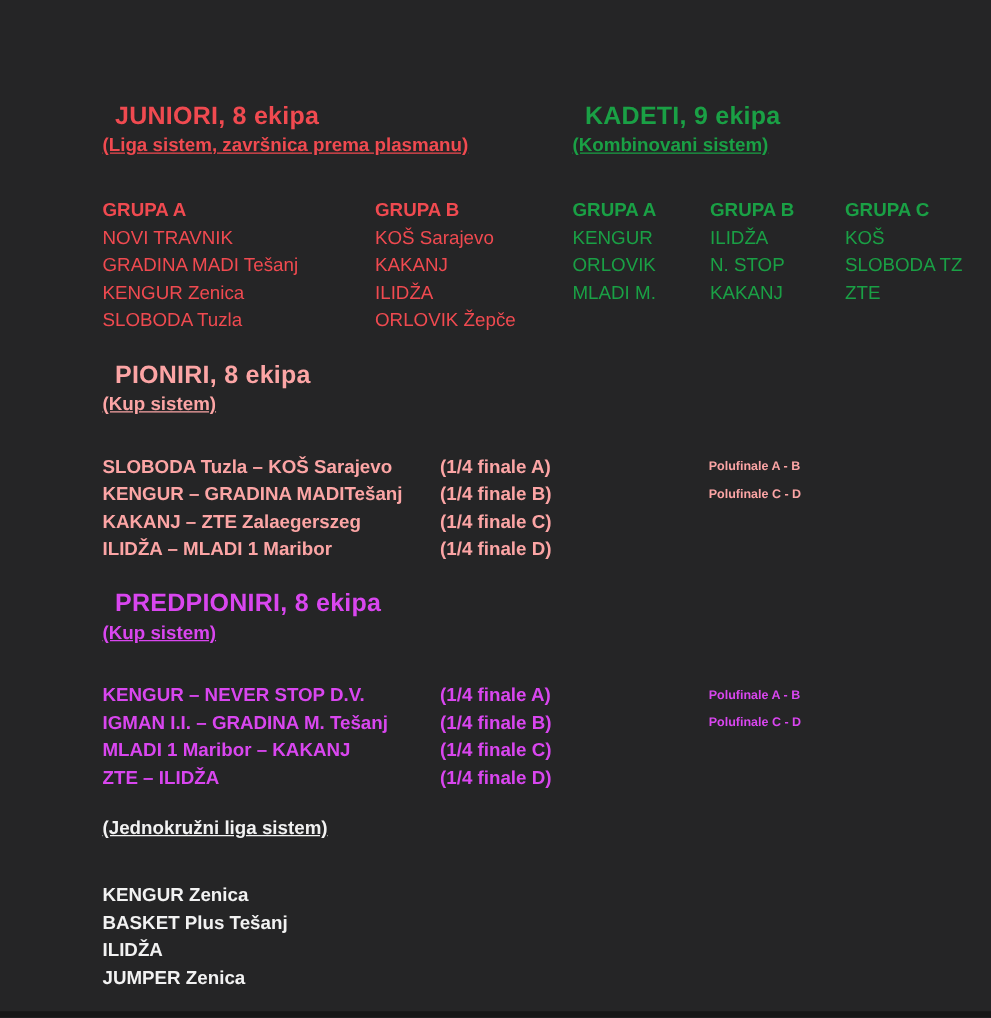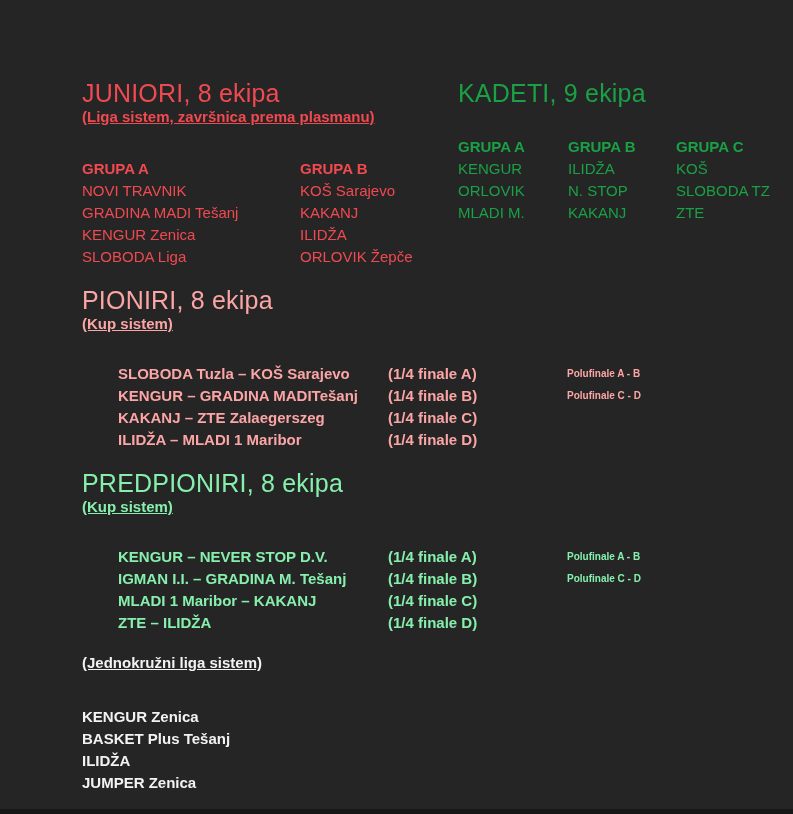--- a/index.html
+++ b/index.html
@@ -5,38 +5,38 @@
   * { margin: 0; padding: 0; box-sizing: border-box; }
   html, body { width: 793px; height: 814px; }
   body {
     position: relative;
     background: #252526;
     overflow: hidden;
     font-family: "Liberation Sans", sans-serif;
     -webkit-font-smoothing: antialiased;
   }
   .section { position: absolute; }
-  .title { font-size: 25px; font-weight: normal; line-height: 26px; letter-spacing: 0.2px; }
+  .title { font-size: 20px; font-weight: bold; line-height: 26px; letter-spacing: 0.2px; margin-left: 10px; }
   .subtitle { font-size: 15px; font-weight: bold; line-height: 22px; text-decoration: underline; }
   .groups { display: flex; margin-top: 30px; }
   .group-col { display: flex; flex-direction: column; }
   .group-header { font-size: 15px; font-weight: bold; line-height: 22px; }
   .team { font-size: 15px; font-weight: normal; line-height: 22px; white-space: nowrap; }
   .matches { margin-top: 28px; }
-  .match-row { display: flex; font-size: 15px; font-weight: bold; line-height: 22px; white-space: nowrap; margin-left: 36px; }
+  .match-row { display: flex; font-size: 15px; font-weight: bold; line-height: 22px; white-space: nowrap; }
   .pairing { width: 270px; flex: 0 0 270px; }
   .semis { position: absolute; left: 567px; }
   .semi { font-size: 10px; font-weight: bold; line-height: 22px; white-space: nowrap; }
   .teams-list { margin-top: 32px; }
   .teams-list .team { font-weight: bold; color: #f2f2f2; }
 
   .red    { color: #f04a50; }
   .green  { color: #1aa045; }
   .blue   { color: #fca5a5; }
-  .orange { color: #86efac; }
+  .orange { color: #d946ef; }
   .white  { color: #f2f2f2; }
 
   
   .col-jun-a { width: 218px; }
   
   .col-kad-a { width: 110px; }
   .col-kad-b { width: 108px; }
 
   .bottom-strip {
     position: absolute; left: 0; bottom: 0; width: 100%; height: 5px;
@@ -48,34 +48,35 @@
 
 <div class="section red" style="left:82px; top:80px;">
   <div class="title">JUNIORI, 8 ekipa</div>
   <div class="subtitle">(Liga sistem, završnica prema plasmanu)</div>
   <div class="groups">
     <div class="group-col col-jun-a">
       <div class="group-header">GRUPA A</div>
       <div class="team">NOVI TRAVNIK</div>
       <div class="team">GRADINA MADI Tešanj</div>
       <div class="team">KENGUR Zenica</div>
-      <div class="team">SLOBODA Liga</div>
+      <div class="team">SLOBODA Tuzla</div>
     </div>
     <div class="group-col">
       <div class="group-header">GRUPA B</div>
       <div class="team">KOŠ Sarajevo</div>
       <div class="team">KAKANJ</div>
       <div class="team">ILIDŽA</div>
       <div class="team">ORLOVIK Žepče</div>
     </div>
   </div>
 </div>
 
 <div class="section green" style="left:458px; top:80px;">
   <div class="title">KADETI, 9 ekipa</div>
+  <div class="subtitle">(Kombinovani sistem)</div>
   <div class="groups">
     <div class="group-col col-kad-a">
       <div class="group-header">GRUPA A</div>
       <div class="team">KENGUR</div>
       <div class="team">ORLOVIK</div>
       <div class="team">MLADI M.</div>
     </div>
     <div class="group-col col-kad-b">
       <div class="group-header">GRUPA B</div>
       <div class="team">ILIDŽA</div>

